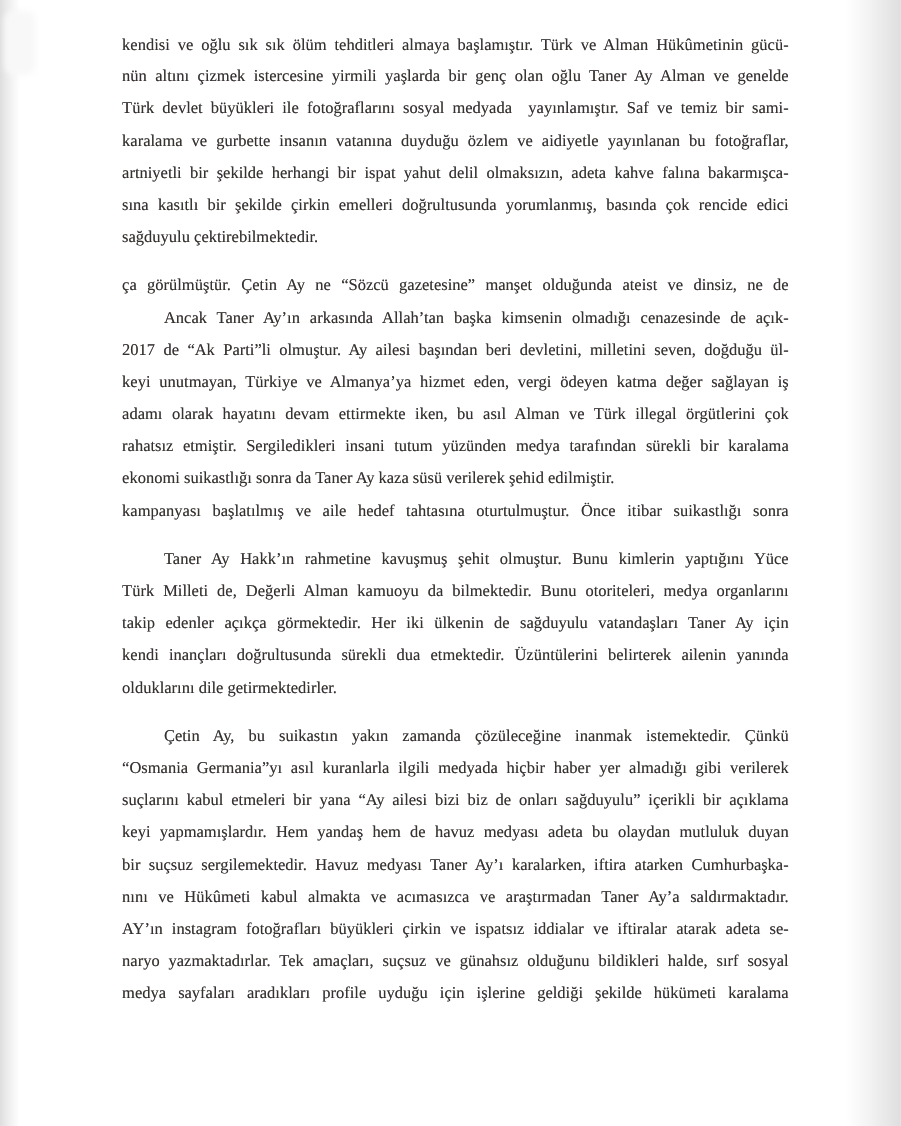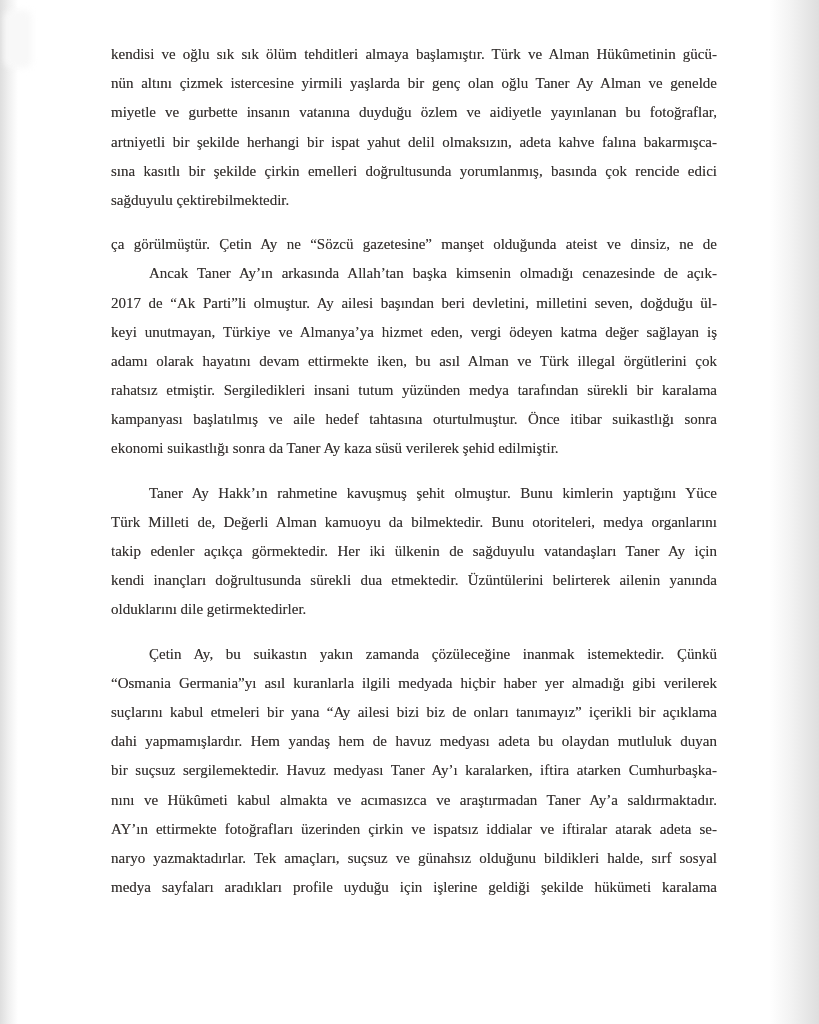--- a/index.html
+++ b/index.html
@@ -36,21 +36,21 @@
   }
   .edge-right {
     position: absolute;
     right: 0; top: 0; bottom: 0;
     width: 50px;
     background: linear-gradient(to left, var(--edge-color, #e6e6e6) 0%, #f2f2f2 55%, #ffffff 100%);
   }
   .text-block {
     position: absolute;
     left: 111px;
-    top: 40px;
+    top: 27px;
     width: 606px;
     font-size: 15px;
     color: var(--text-color, #363230);
     text-shadow: 0 0 0.4px rgba(54, 50, 48, 0.55);
   }
   .para {
     margin: 0 0 15px 0;
   }
   .line {
     height: 29.2px;
@@ -71,47 +71,48 @@
 <body>
 
 <div class="scan-page">
   <div class="edge-left"></div>
   <div class="edge-left-highlight"></div>
   <div class="edge-right"></div>
   <div class="text-block">
       <div class="para">
         <div class="line">kendisi ve oğlu sık sık ölüm tehditleri almaya başlamıştır. Türk ve Alman Hükûmetinin gücü-</div>
         <div class="line">nün altını çizmek istercesine yirmili yaşlarda bir genç olan oğlu Taner Ay Alman ve genelde</div>
-        <div class="line">miyetle ve gurbette insanın vatanına duyduğu özlem ve aidiyetle yayınlanan bu fotoğraflar,</div>
+        <div class="line">Türk devlet büyükleri ile fotoğraflarını sosyal medyada &nbsp;yayınlamıştır. Saf ve temiz bir sami-</div>
+        <div class="line">karalama ve gurbette insanın vatanına duyduğu özlem ve aidiyetle yayınlanan bu fotoğraflar,</div>
         <div class="line">artniyetli bir şekilde herhangi bir ispat yahut delil olmaksızın, adeta kahve falına bakarmışca-</div>
         <div class="line">sına kasıtlı bir şekilde çirkin emelleri doğrultusunda yorumlanmış, basında çok rencide edici</div>
         <div class="line last-left">sağduyulu çektirebilmektedir.</div>
       </div>
       <div class="para">
         <div class="line">ça görülmüştür. Çetin Ay ne “Sözcü gazetesine” manşet olduğunda ateist ve dinsiz, ne de</div>
         <div class="line indent">Ancak Taner Ay’ın arkasında Allah’tan başka kimsenin olmadığı cenazesinde de açık-</div>
         <div class="line">2017 de “Ak Parti”li olmuştur. Ay ailesi başından beri devletini, milletini seven, doğduğu ül-</div>
         <div class="line">keyi unutmayan, Türkiye ve Almanya’ya hizmet eden, vergi ödeyen katma değer sağlayan iş</div>
         <div class="line">adamı olarak hayatını devam ettirmekte iken, bu asıl Alman ve Türk illegal örgütlerini çok</div>
         <div class="line">rahatsız etmiştir. Sergiledikleri insani tutum yüzünden medya tarafından sürekli bir karalama</div>
+        <div class="line last-left">ekonomi suikastlığı sonra da Taner Ay kaza süsü verilerek şehid edilmiştir.</div>
         <div class="line">kampanyası başlatılmış ve aile hedef tahtasına oturtulmuştur. Önce itibar suikastlığı sonra</div>
-        <div class="line last-left">ekonomi suikastlığı sonra da Taner Ay kaza süsü verilerek şehid edilmiştir.</div>
       </div>
       <div class="para">
         <div class="line indent">Taner Ay Hakk’ın rahmetine kavuşmuş şehit olmuştur. Bunu kimlerin yaptığını Yüce</div>
         <div class="line">Türk Milleti de, Değerli Alman kamuoyu da bilmektedir. Bunu otoriteleri, medya organlarını</div>
         <div class="line">takip edenler açıkça görmektedir. Her iki ülkenin de sağduyulu vatandaşları Taner Ay için</div>
         <div class="line">kendi inançları doğrultusunda sürekli dua etmektedir. Üzüntülerini belirterek ailenin yanında</div>
         <div class="line last-left">olduklarını dile getirmektedirler.</div>
       </div>
       <div class="para">
         <div class="line indent">Çetin Ay, bu suikastın yakın zamanda çözüleceğine inanmak istemektedir. Çünkü</div>
         <div class="line">“Osmania Germania”yı asıl kuranlarla ilgili medyada hiçbir haber yer almadığı gibi verilerek</div>
-        <div class="line">suçlarını kabul etmeleri bir yana “Ay ailesi bizi biz de onları tanımayız” içerikli bir açıklama</div>
-        <div class="line">dahi yapmamışlardır. Hem yandaş hem de havuz medyası adeta bu olaydan mutluluk duyan</div>
+        <div class="line">suçlarını kabul etmeleri bir yana “Ay ailesi bizi biz de onları sağduyulu” içerikli bir açıklama</div>
+        <div class="line">keyi yapmamışlardır. Hem yandaş hem de havuz medyası adeta bu olaydan mutluluk duyan</div>
         <div class="line">bir suçsuz sergilemektedir. Havuz medyası Taner Ay’ı karalarken, iftira atarken Cumhurbaşka-</div>
         <div class="line">nını ve Hükûmeti kabul almakta ve acımasızca ve araştırmadan Taner Ay’a saldırmaktadır.</div>
-        <div class="line">AY’ın ettirmekte fotoğrafları üzerinden çirkin ve ispatsız iddialar ve iftiralar atarak adeta se-</div>
+        <div class="line">AY’ın instagram fotoğrafları büyükleri çirkin ve ispatsız iddialar ve iftiralar atarak adeta se-</div>
         <div class="line">naryo yazmaktadırlar. Tek amaçları, suçsuz ve günahsız olduğunu bildikleri halde, sırf sosyal</div>
         <div class="line">medya sayfaları aradıkları profile uyduğu için işlerine geldiği şekilde hükümeti karalama</div>
       </div>
     </div>
 </div>
 
 </body></html>

